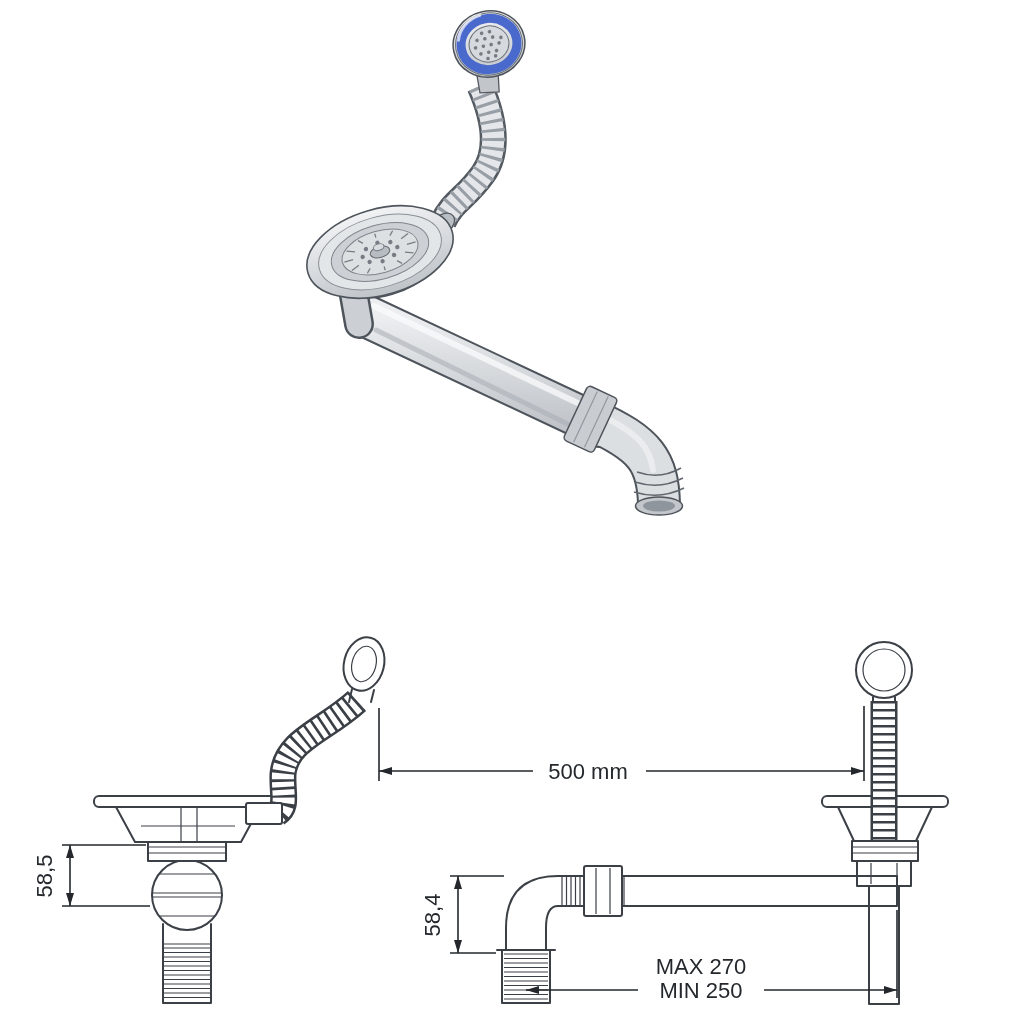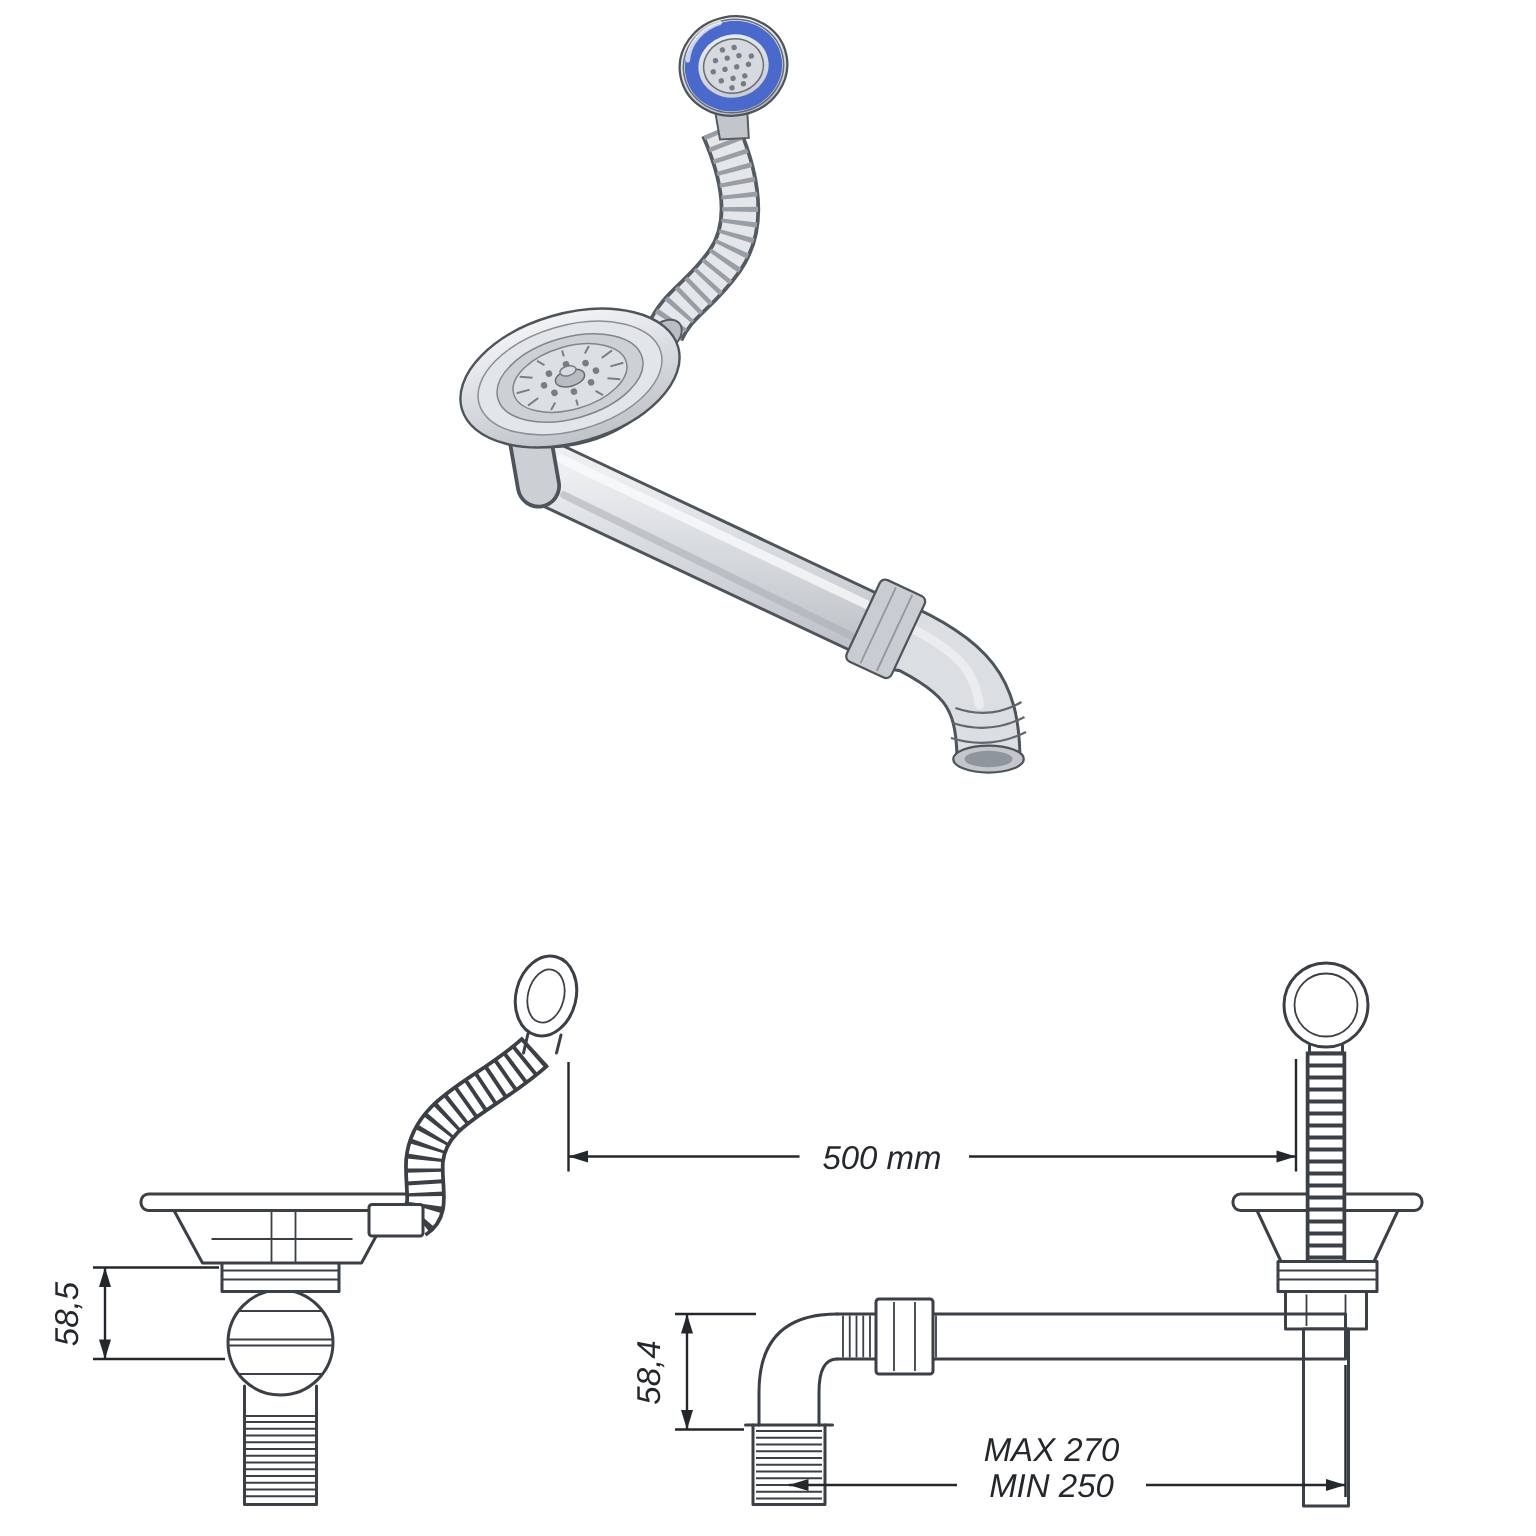--- a/index.html
+++ b/index.html
@@ -1,16 +1,16 @@
 <!DOCTYPE html>
 <html><head>
 <meta charset="utf-8">
 <style>
   html,body{margin:0;padding:0;background:#ffffff;}
-  .canvas{width:1024px;height:1024px;position:relative;background:#ffffff;overflow:hidden;font-style:italic;}
+  .canvas{width:1024px;height:1024px;position:relative;background:#ffffff;overflow:hidden;}
   svg{display:block;}
   .tf{stroke:#3b3f46;stroke-width:2;fill:#ffffff;stroke-linejoin:round;}
   .tl{stroke:#3b3f46;stroke-width:2;fill:none;stroke-linecap:round;stroke-linejoin:round;}
   .thin{stroke:#3b3f46;stroke-width:1.2;fill:none;}
   .dimline{stroke:#24282d;stroke-width:1.6;fill:none;}
   .arrow{fill:#24282d;stroke:none;}
   .dimtxt{fill:#24282d;font-family:"Liberation Sans","DejaVu Sans",sans-serif;font-size:22px;}
 </style>
 </head>
 <body>

